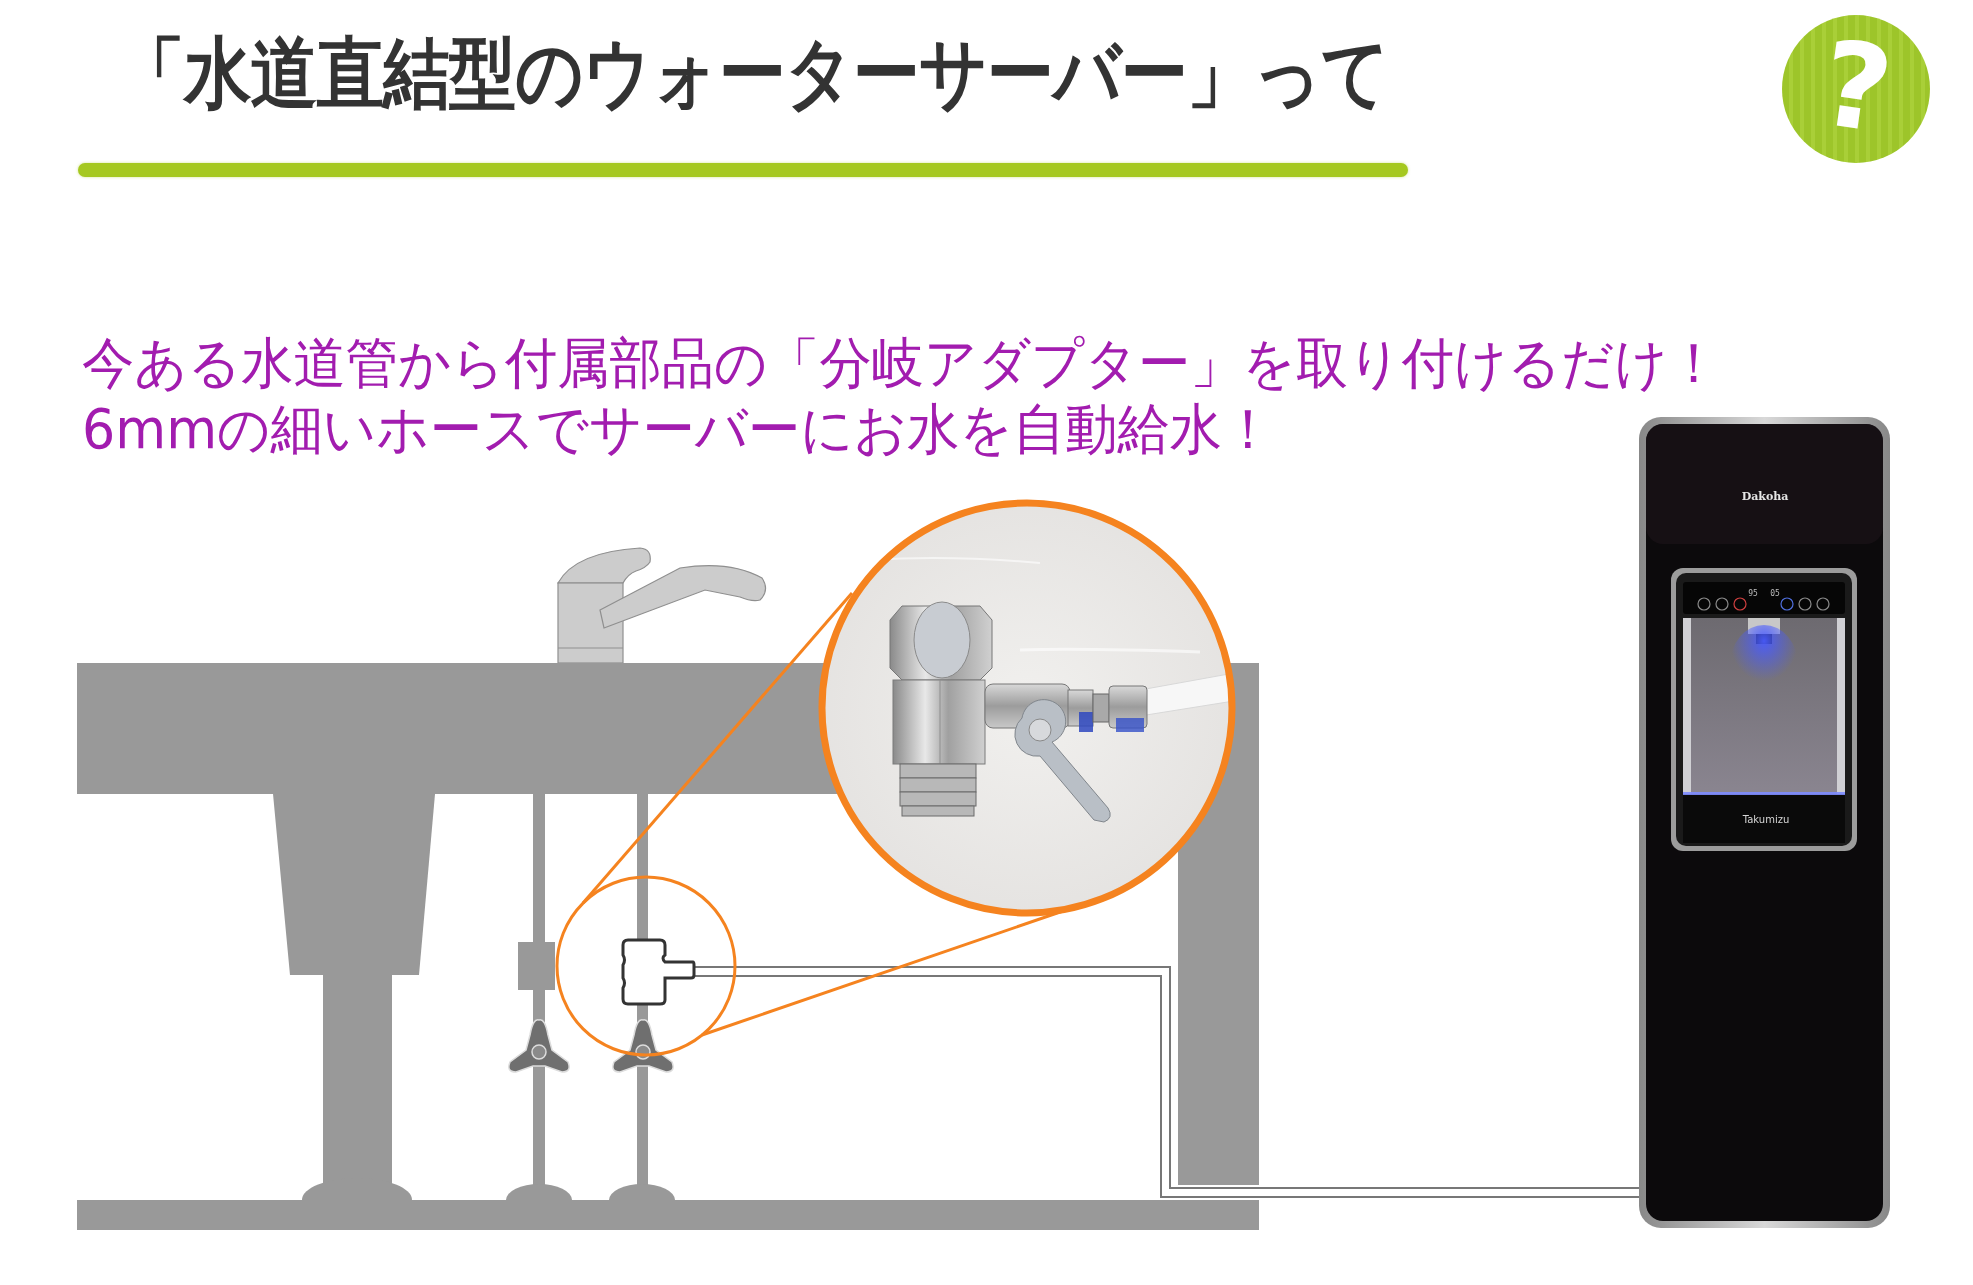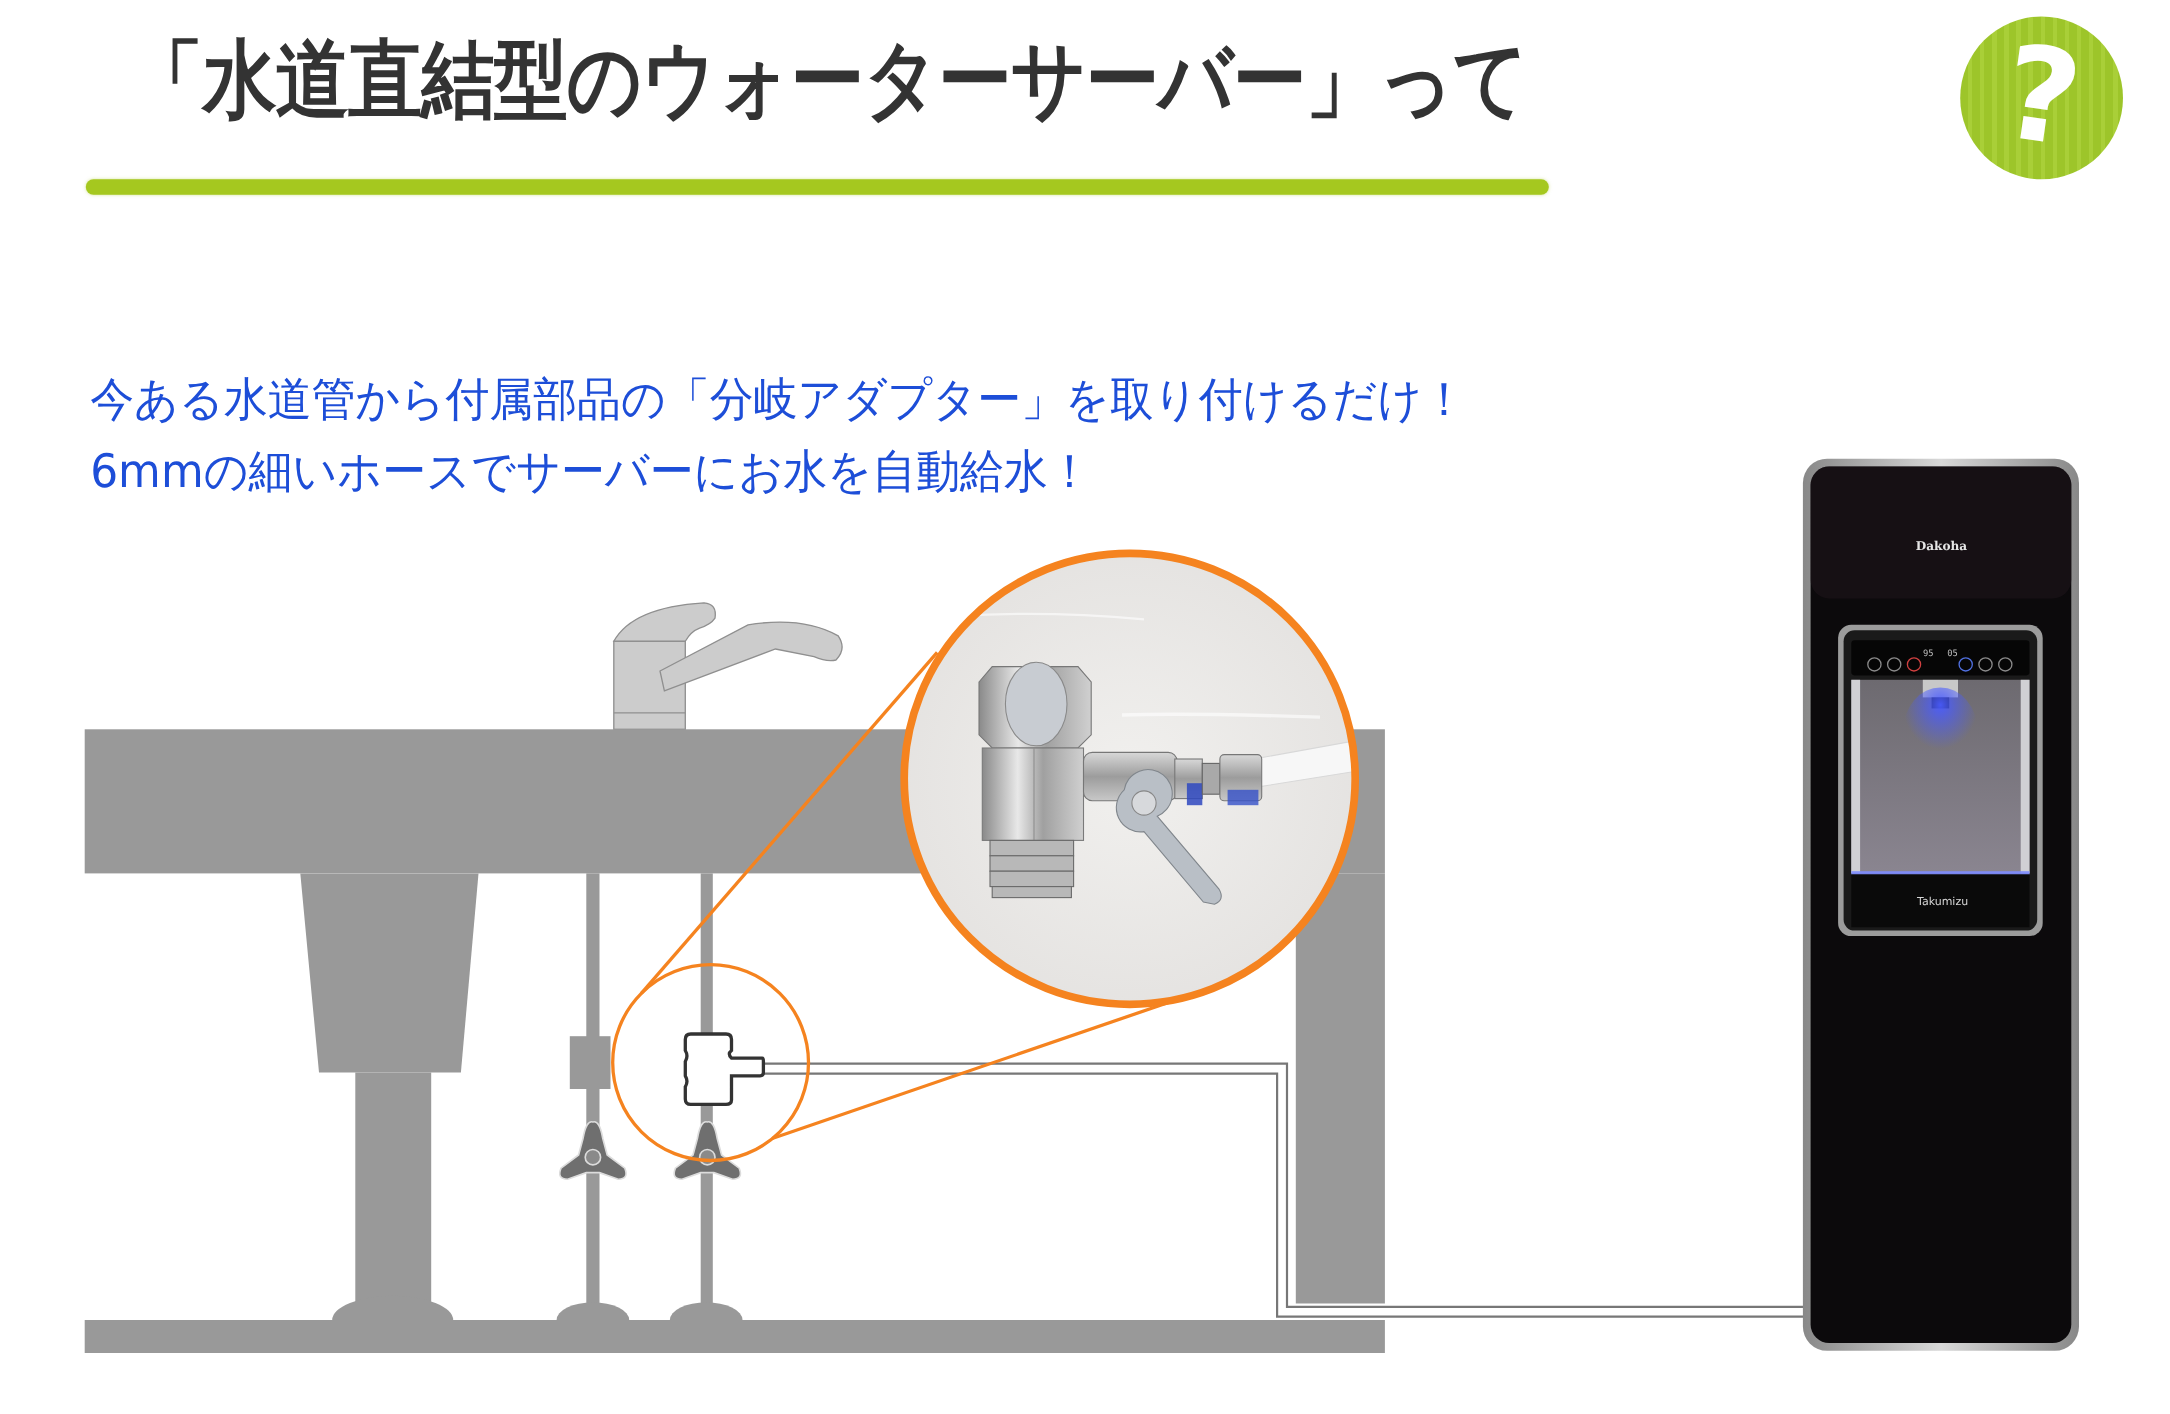--- a/index.html
+++ b/index.html
@@ -18,22 +18,22 @@
   .q-icon {
     position: absolute; left: 1782px; top: 15px; width: 148px; height: 148px; border-radius: 50%;
     background: repeating-linear-gradient(90deg, #9dc52a 0px, #9dc52a 7px, #a9cf38 7px, #a9cf38 11px);
     display: flex; align-items: center; justify-content: center;
   }
   .q-icon span {
     color: #ffffff; font-size: 118px; font-weight: bold; line-height: 1;
     font-family: "DejaVu Sans", sans-serif; transform: rotate(8deg) translateY(-2px);
   }
   .intro {
-    position: absolute; left: 82px; top: 330px; font-size: 42px; line-height: 66px;
-    color: #1d4ed8; white-space: nowrap;
+    position: absolute; left: 82px; top: 330px; font-size: 55px; line-height: 66px;
+    color: #a21caf; white-space: nowrap;
   }
   .intro div { transform-origin: left center; transform: scaleX(0.95); }
   svg.diagram { position: absolute; left: 0; top: 0; }
 </style>
 </head>
 <body>
 
 <div class="title">「水道直結型のウォーターサーバー」って</div>
 <div class="title-rule"></div>
 <div class="q-icon">

